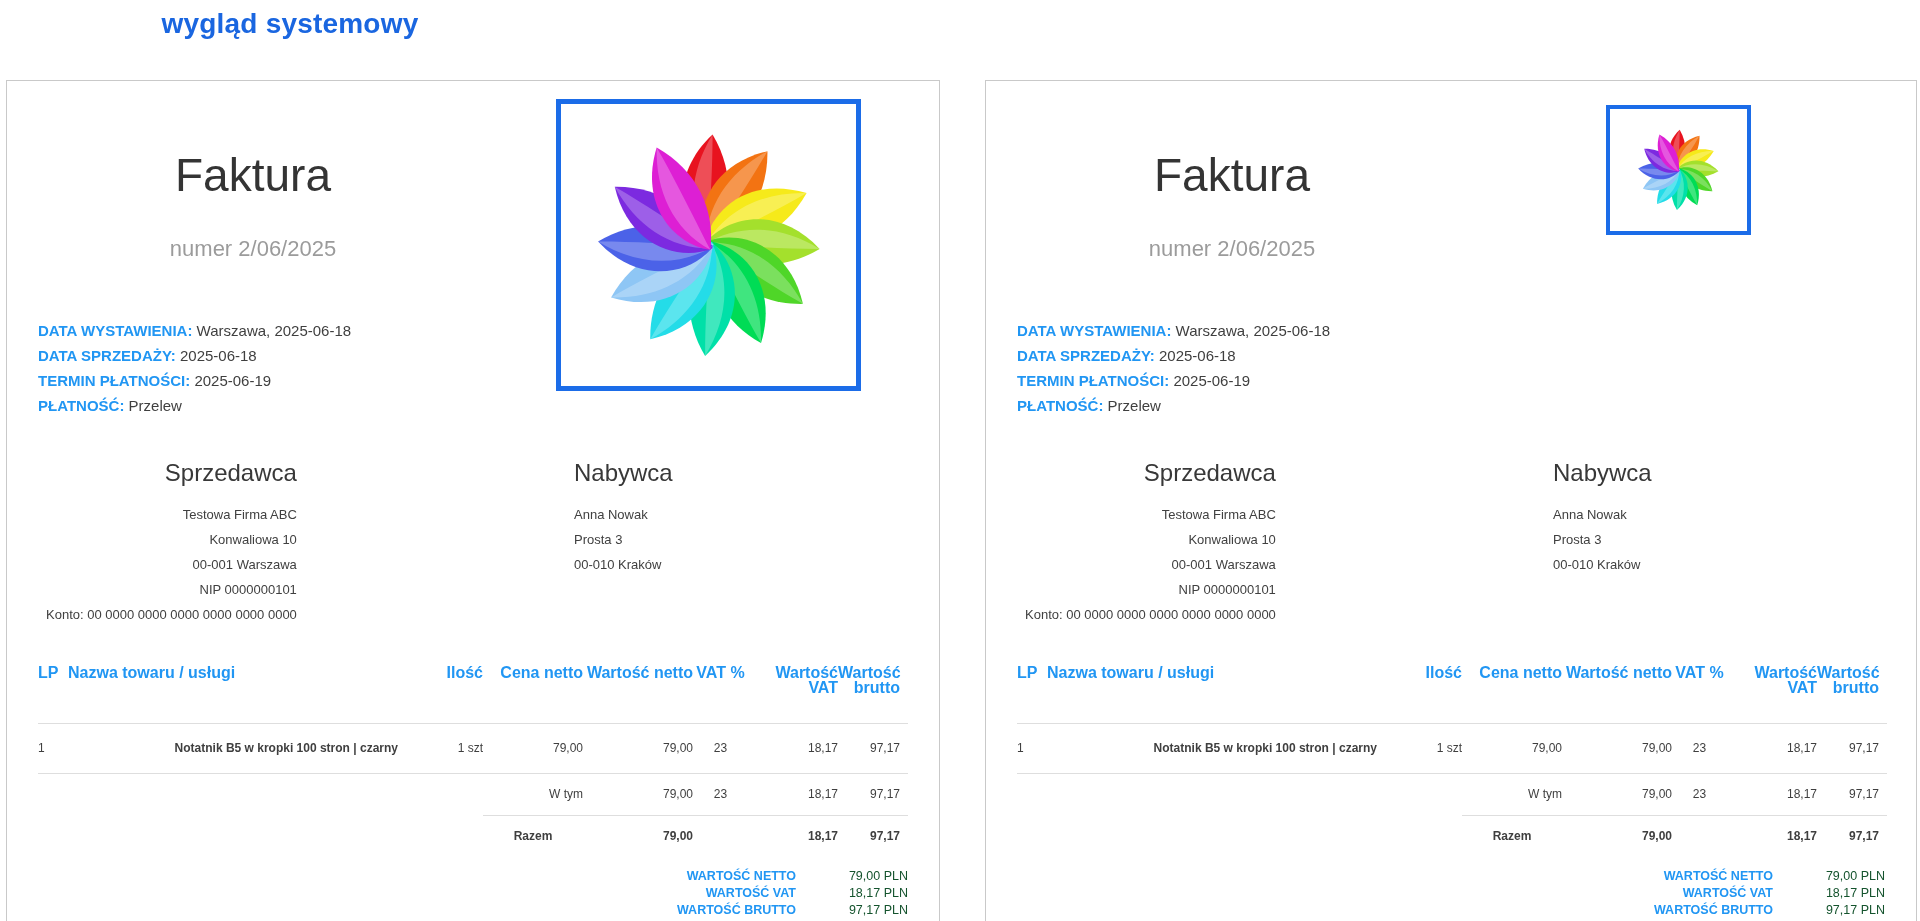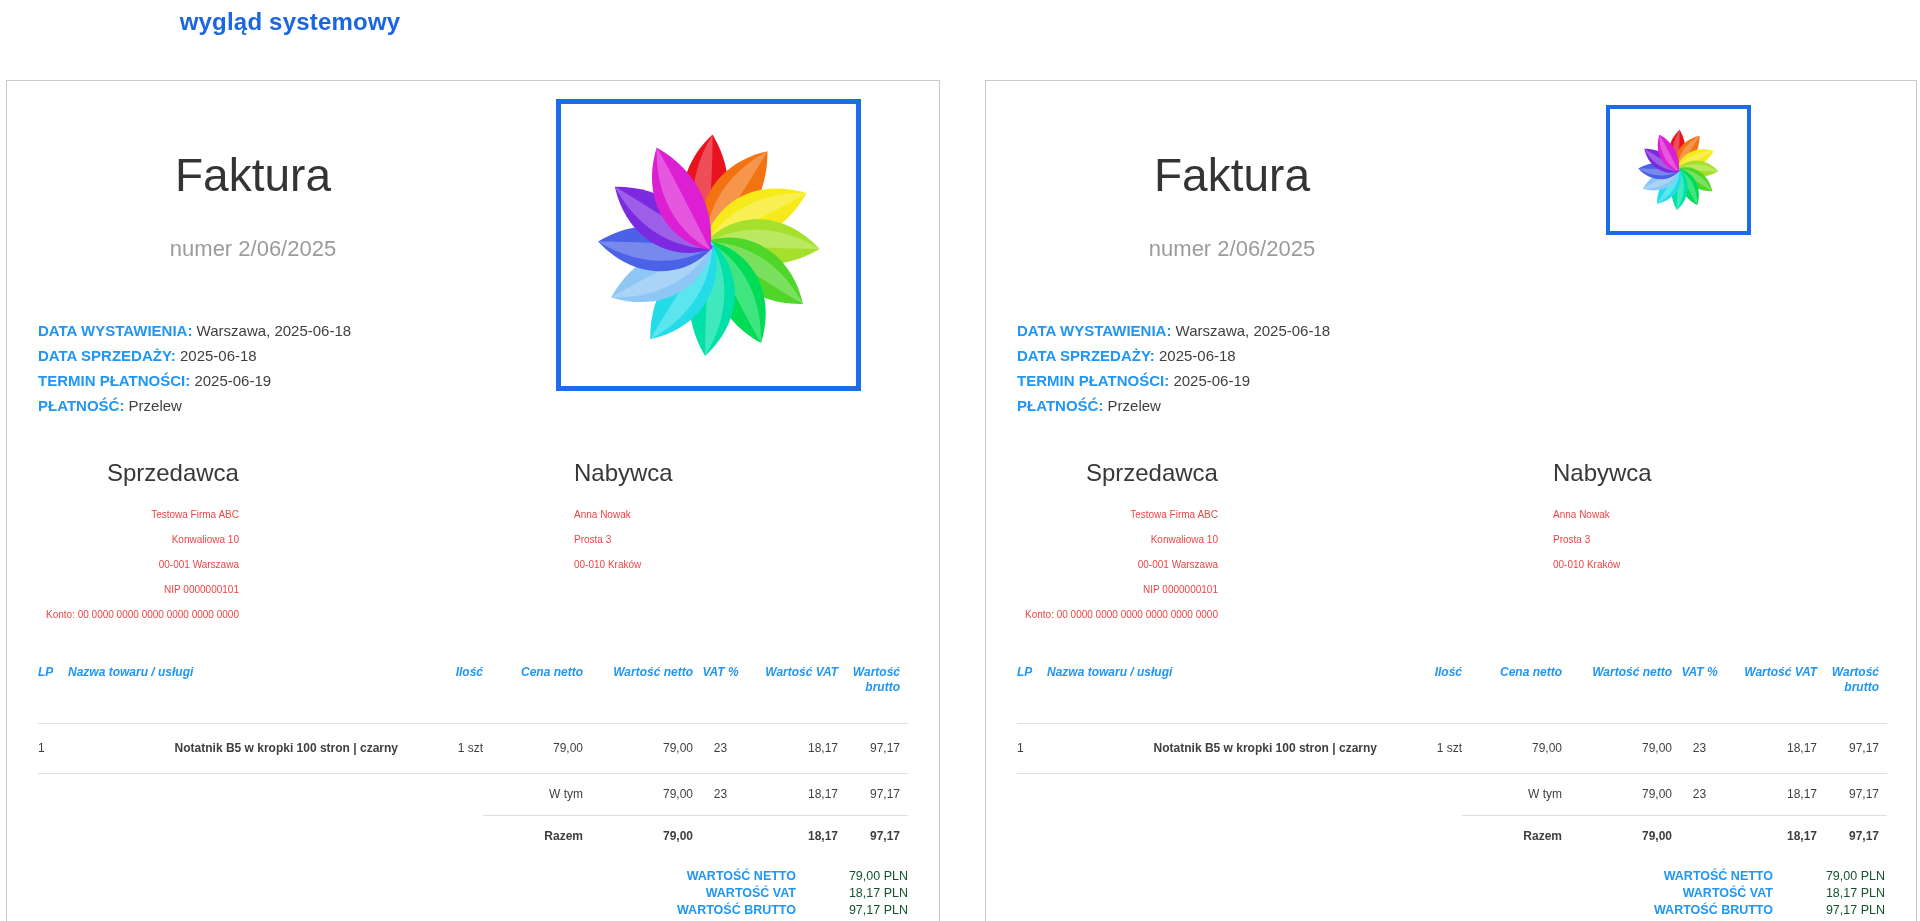--- a/index.html
+++ b/index.html
@@ -3,21 +3,21 @@
 <meta charset="utf-8">
 <style>
   html,body{margin:0;padding:0;}
   body{
     width:1920px;height:921px;overflow:hidden;background:#ffffff;
     font-family:"Liberation Sans", sans-serif;
   }
   .stage{position:relative;width:1920px;height:921px;}
 
   .col-title{
-    position:absolute;top:8px;font-size:24px;font-weight:bold;
+    position:absolute;top:8px;font-size:28px;font-weight:bold;
     color:#1a66e0;text-align:center;letter-spacing:0.2px;
   }
   .col-title.t1{left:110px;width:360px;}
   .col-title.t2{left:1120px;width:440px;}
 
   .panel{
     position:absolute;top:80px;height:880px;background:#fff;
     border:1px solid #c9c9c9;box-sizing:border-box;
   }
   .panel-left{left:6px;width:934px;}
@@ -42,47 +42,46 @@
   .meta{position:absolute;left:31px;top:237px;font-size:15px;line-height:25px;}
   .meta-label{color:#2196f3;font-weight:bold;}
   .meta-value{color:#3f3f3f;}
 
   
   .parties{position:absolute;left:31px;top:378px;width:870px;}
   .party{position:absolute;top:0;}
   .party.seller{left:8px;text-align:right;}
   .party.buyer{left:536px;}
   .party-heading{font-size:24px;color:#383838;line-height:1.2;margin-bottom:14px;}
-  .party-line{font-size:10px;color:#ef4444;line-height:25px;}
+  .party-line{font-size:13px;color:#404040;line-height:25px;}
 
   
   table.items{
     position:absolute;left:31px;top:584px;width:870px;
     border-collapse:collapse;table-layout:fixed;
   }
   .items th{
-    font-size:12px;color:#2196f3;font-weight:bold;text-align:right;
+    font-size:16px;color:#2196f3;font-weight:bold;text-align:right;
     vertical-align:top;padding:0 0 28px 0;border-bottom:1px solid #dedede;
     line-height:15px;
-    font-style:italic;
   }
   .items th.a-left{text-align:left;}
   .items th.a-center{text-align:center;}
   .items td{
     font-size:12px;color:#3f3f3f;padding:17px 0;line-height:15px;
     vertical-align:top;
   }
   .items .num{text-align:right;}
   .items .a-center{text-align:center;}
   .items .pad-r{padding-right:8px;}
   .item-row td{border-bottom:1px solid #dedede;}
   .name-link{color:#2196f3;font-weight:bold;text-align:right;cursor:pointer;}
   .sub-row td{padding:13px 0;}
   .lab{text-align:right;padding-right:6px;}
-  .razem-row td{font-weight:bold;padding:13px 0;}
+  .razem-row td{font-weight:bold;padding:13px 0;text-align:center;}
   .razem-row td.bt{border-top:1px solid #dedede;}
 
   
   .totals{position:absolute;right:31px;top:787px;font-size:12.5px;line-height:17px;}
   .tot-row{display:flex;justify-content:flex-end;}
   .tot-label{color:#2196f3;font-weight:bold;text-align:right;}
   .tot-value{width:112px;text-align:right;color:#14532d;}
 </style>
 </head>
 <body>

